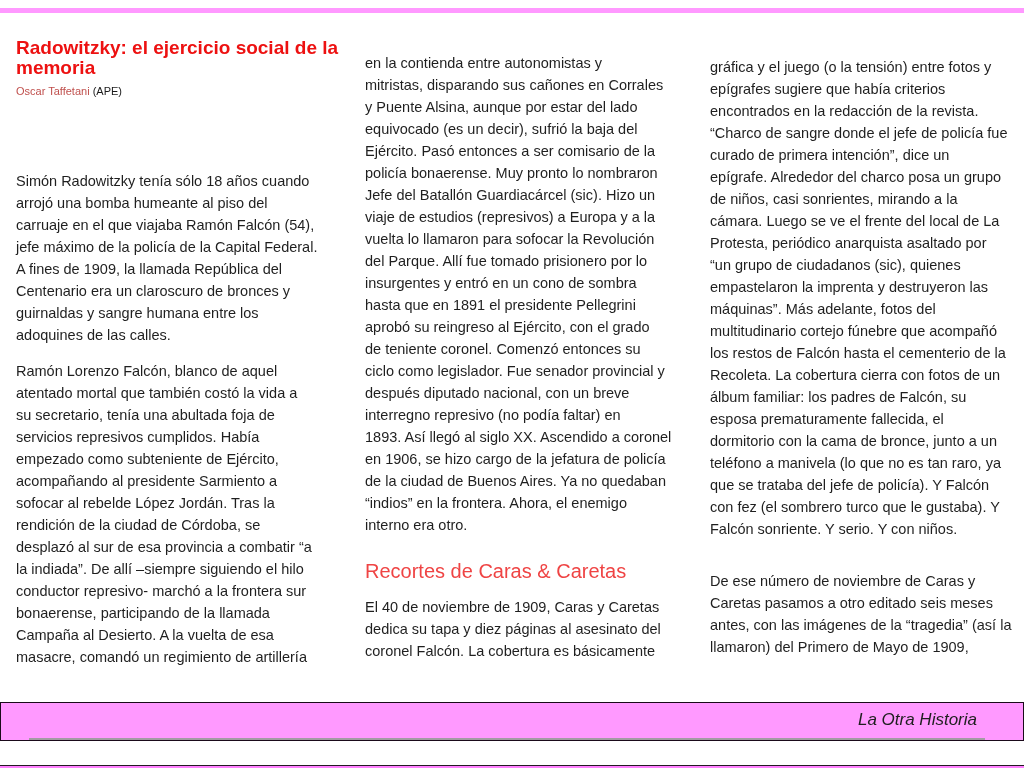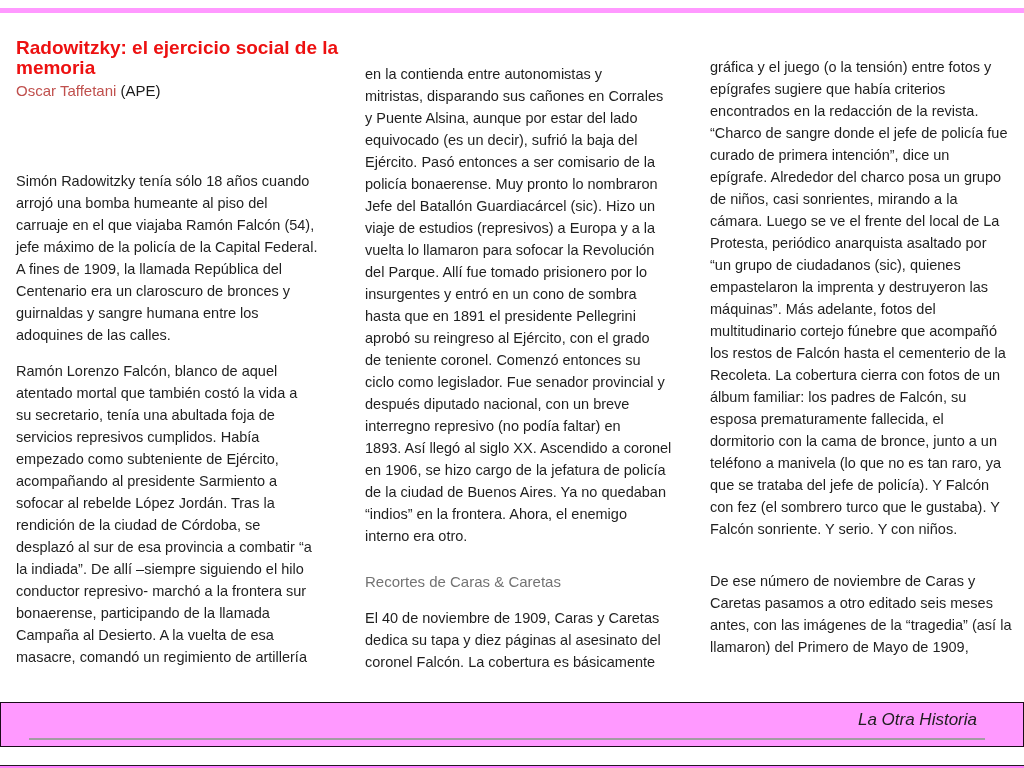--- a/index.html
+++ b/index.html
@@ -11,55 +11,55 @@
     font-family: "Liberation Sans", sans-serif;
     color: #1a1a1a;
     overflow: hidden;
   }
   .accent-top {
     position: absolute; left: 0; top: 8px; width: 1024px; height: 5px;
     background: #ff99ff;
   }
   .col { position: absolute; }
   .col-1 { left: 16px;  top: 38px;  width: 336px; }
-  .col-2 { left: 365px; top: 63px;  width: 322px; }
+  .col-2 { left: 365px; top: 52px;  width: 322px; }
   .col-3 { left: 710px; top: 56px;  width: 316px; }
 
   h1.article-title {
     font-size: 19px; line-height: 20px; font-weight: bold;
     color: #ed1111;
     white-space: pre;
   }
   .byline {
     margin-top: 2px;
-    font-size: 15px; line-height: 22px;
+    font-size: 11px; line-height: 22px;
     white-space: pre;
   }
   .byline .author { color: #c0504d; }
   .byline .org { color: #1a1a1a; }
 
   p.body-par {
     font-size: 14.5px; line-height: 22px;
     white-space: pre;
     color: #1f1f1f;
   }
   .col-1 p.first { margin-top: 68px; }
   .par-gap { margin-top: 14px; }
   .par-gap-sm { margin-top: 14px; }
   .par-gap-lg { margin-top: 30px; }
 
   h2.section-heading {
     margin-top: 24px;
-    font-size: 15px; line-height: 22px; font-weight: normal;
-    color: #737373;
+    font-size: 20px; line-height: 22px; font-weight: normal;
+    color: #ef4444;
     white-space: pre;
   }
 
   .footer-band {
-    position: absolute; left: 0; top: 702px; width: 1024px; height: 45px;
+    position: absolute; left: 0; top: 702px; width: 1024px; height: 39px;
     background: #ff99ff;
     border: 1px solid #1a0a1a;
   }
   .footer-brand {
     position: absolute; right: 46px; top: 7px;
     font-size: 17px; font-style: italic;
     color: #1f1f1f;
     white-space: pre;
   }
   .footer-rule {

